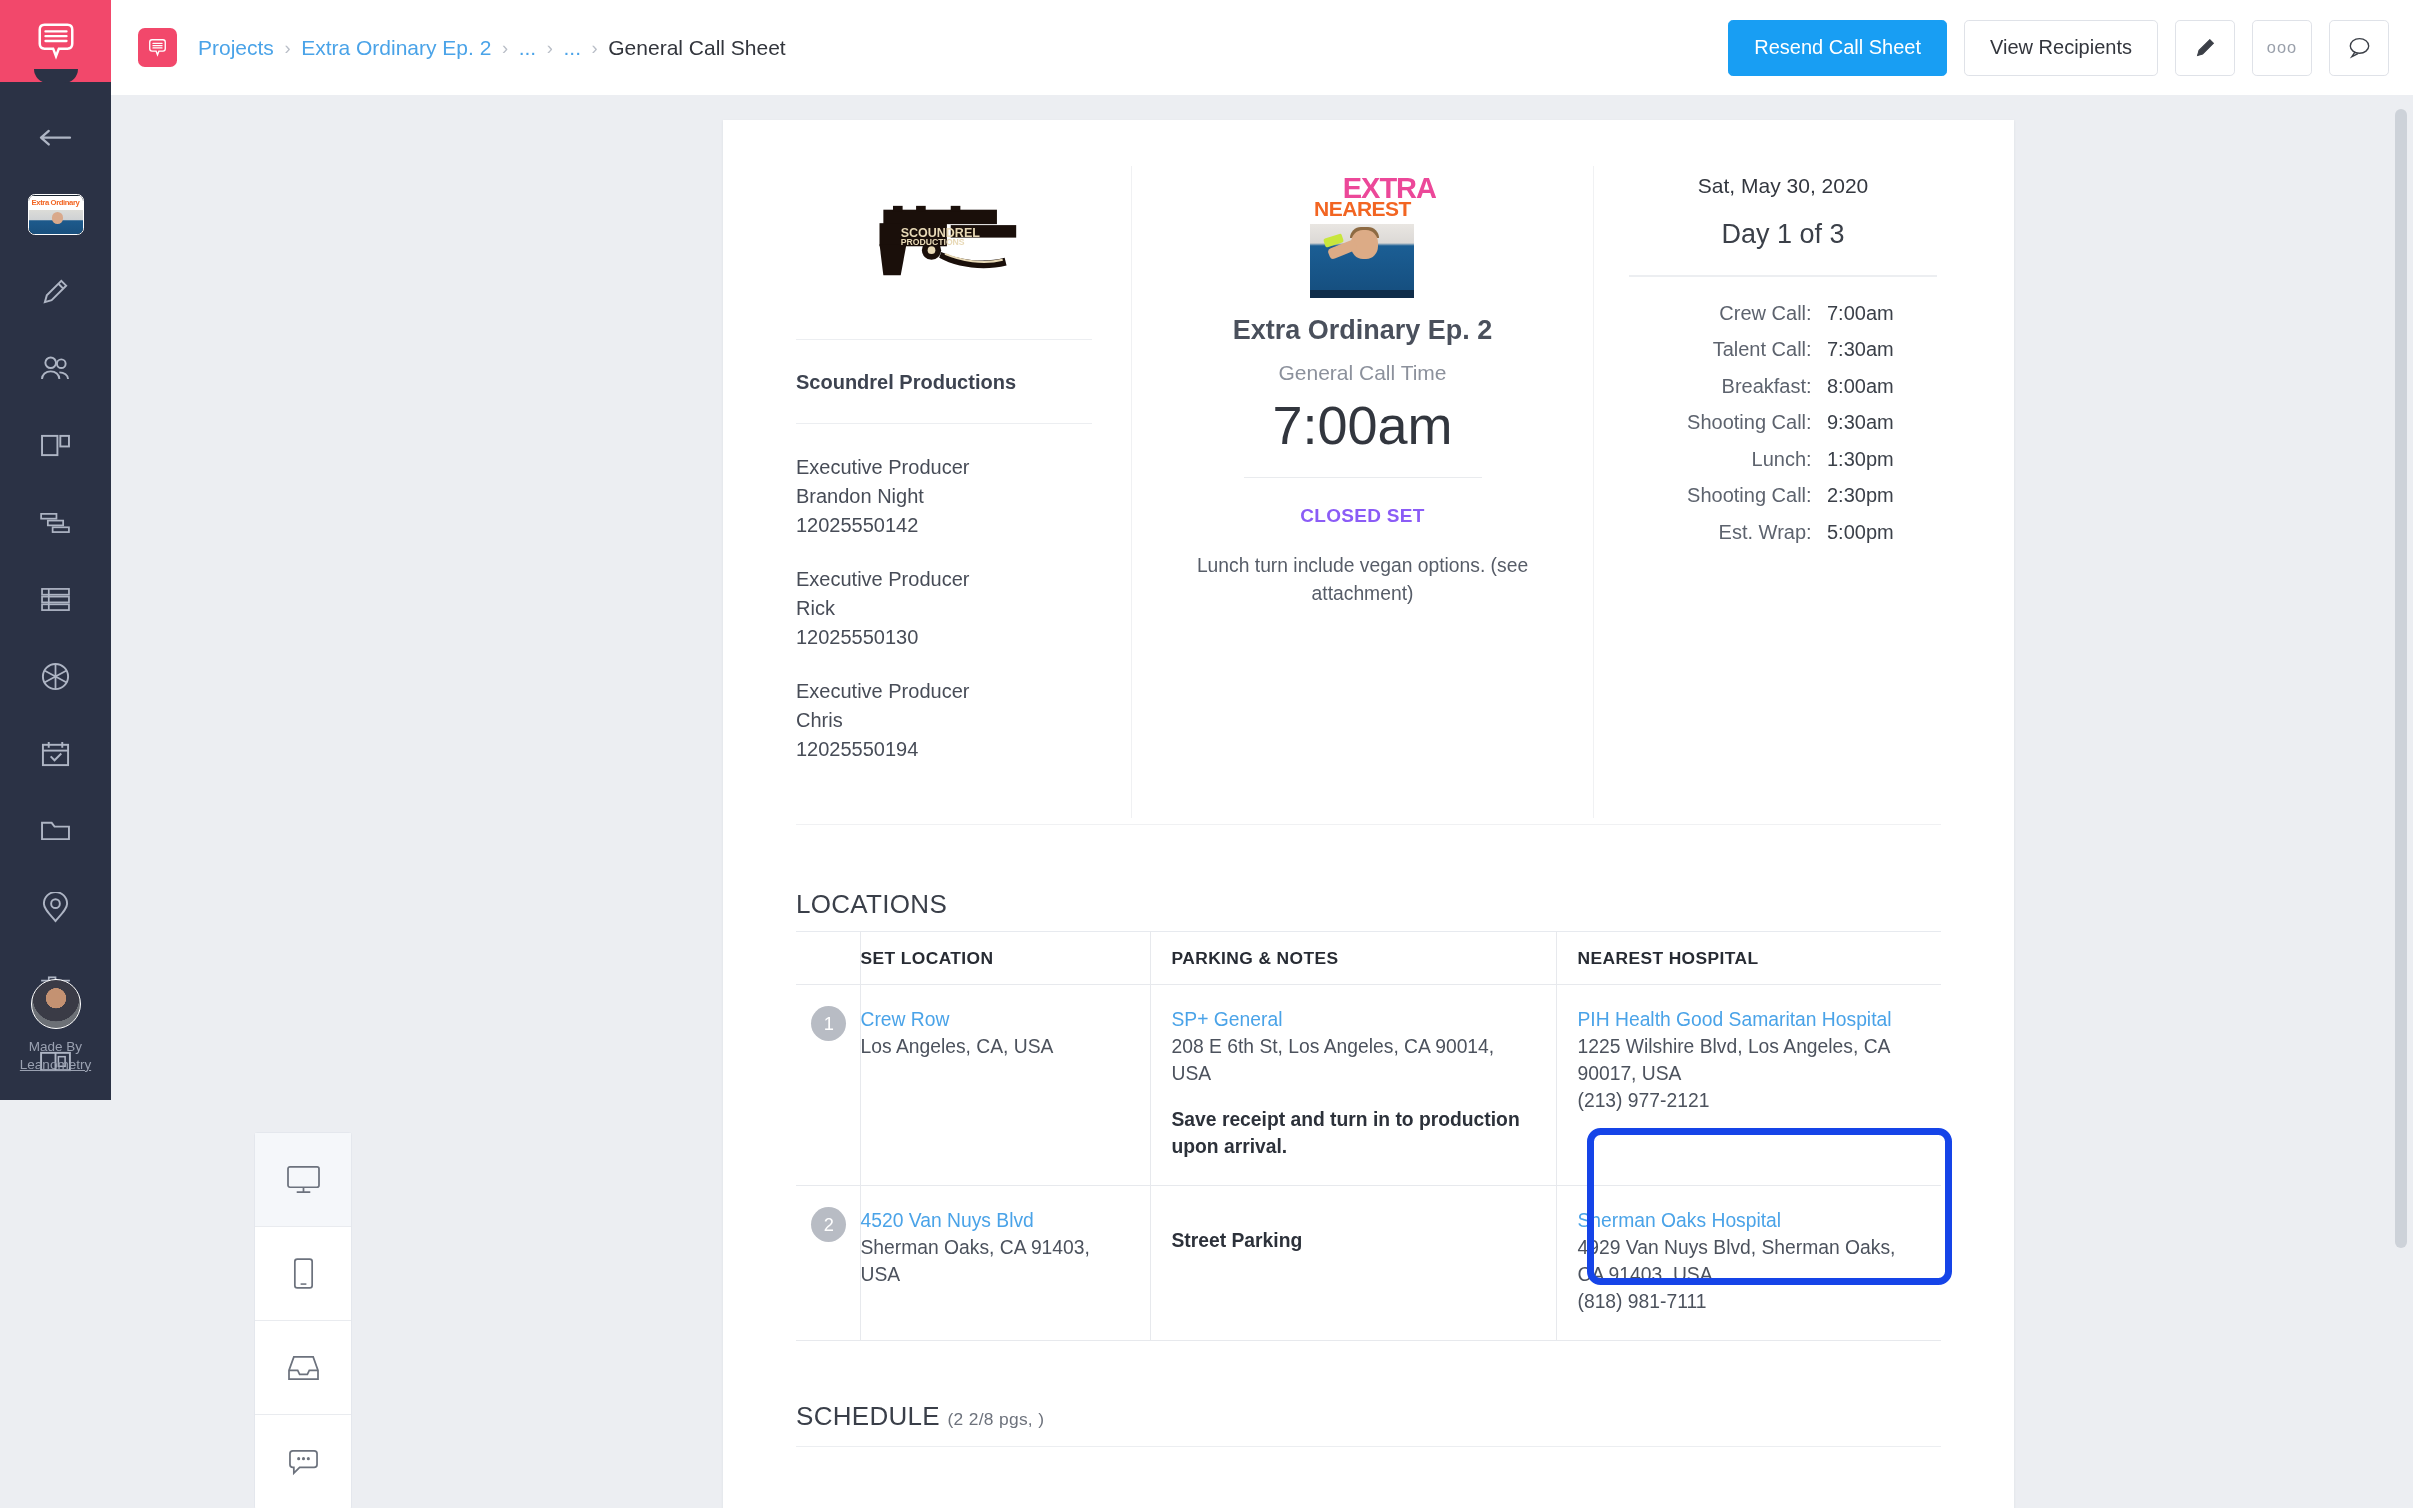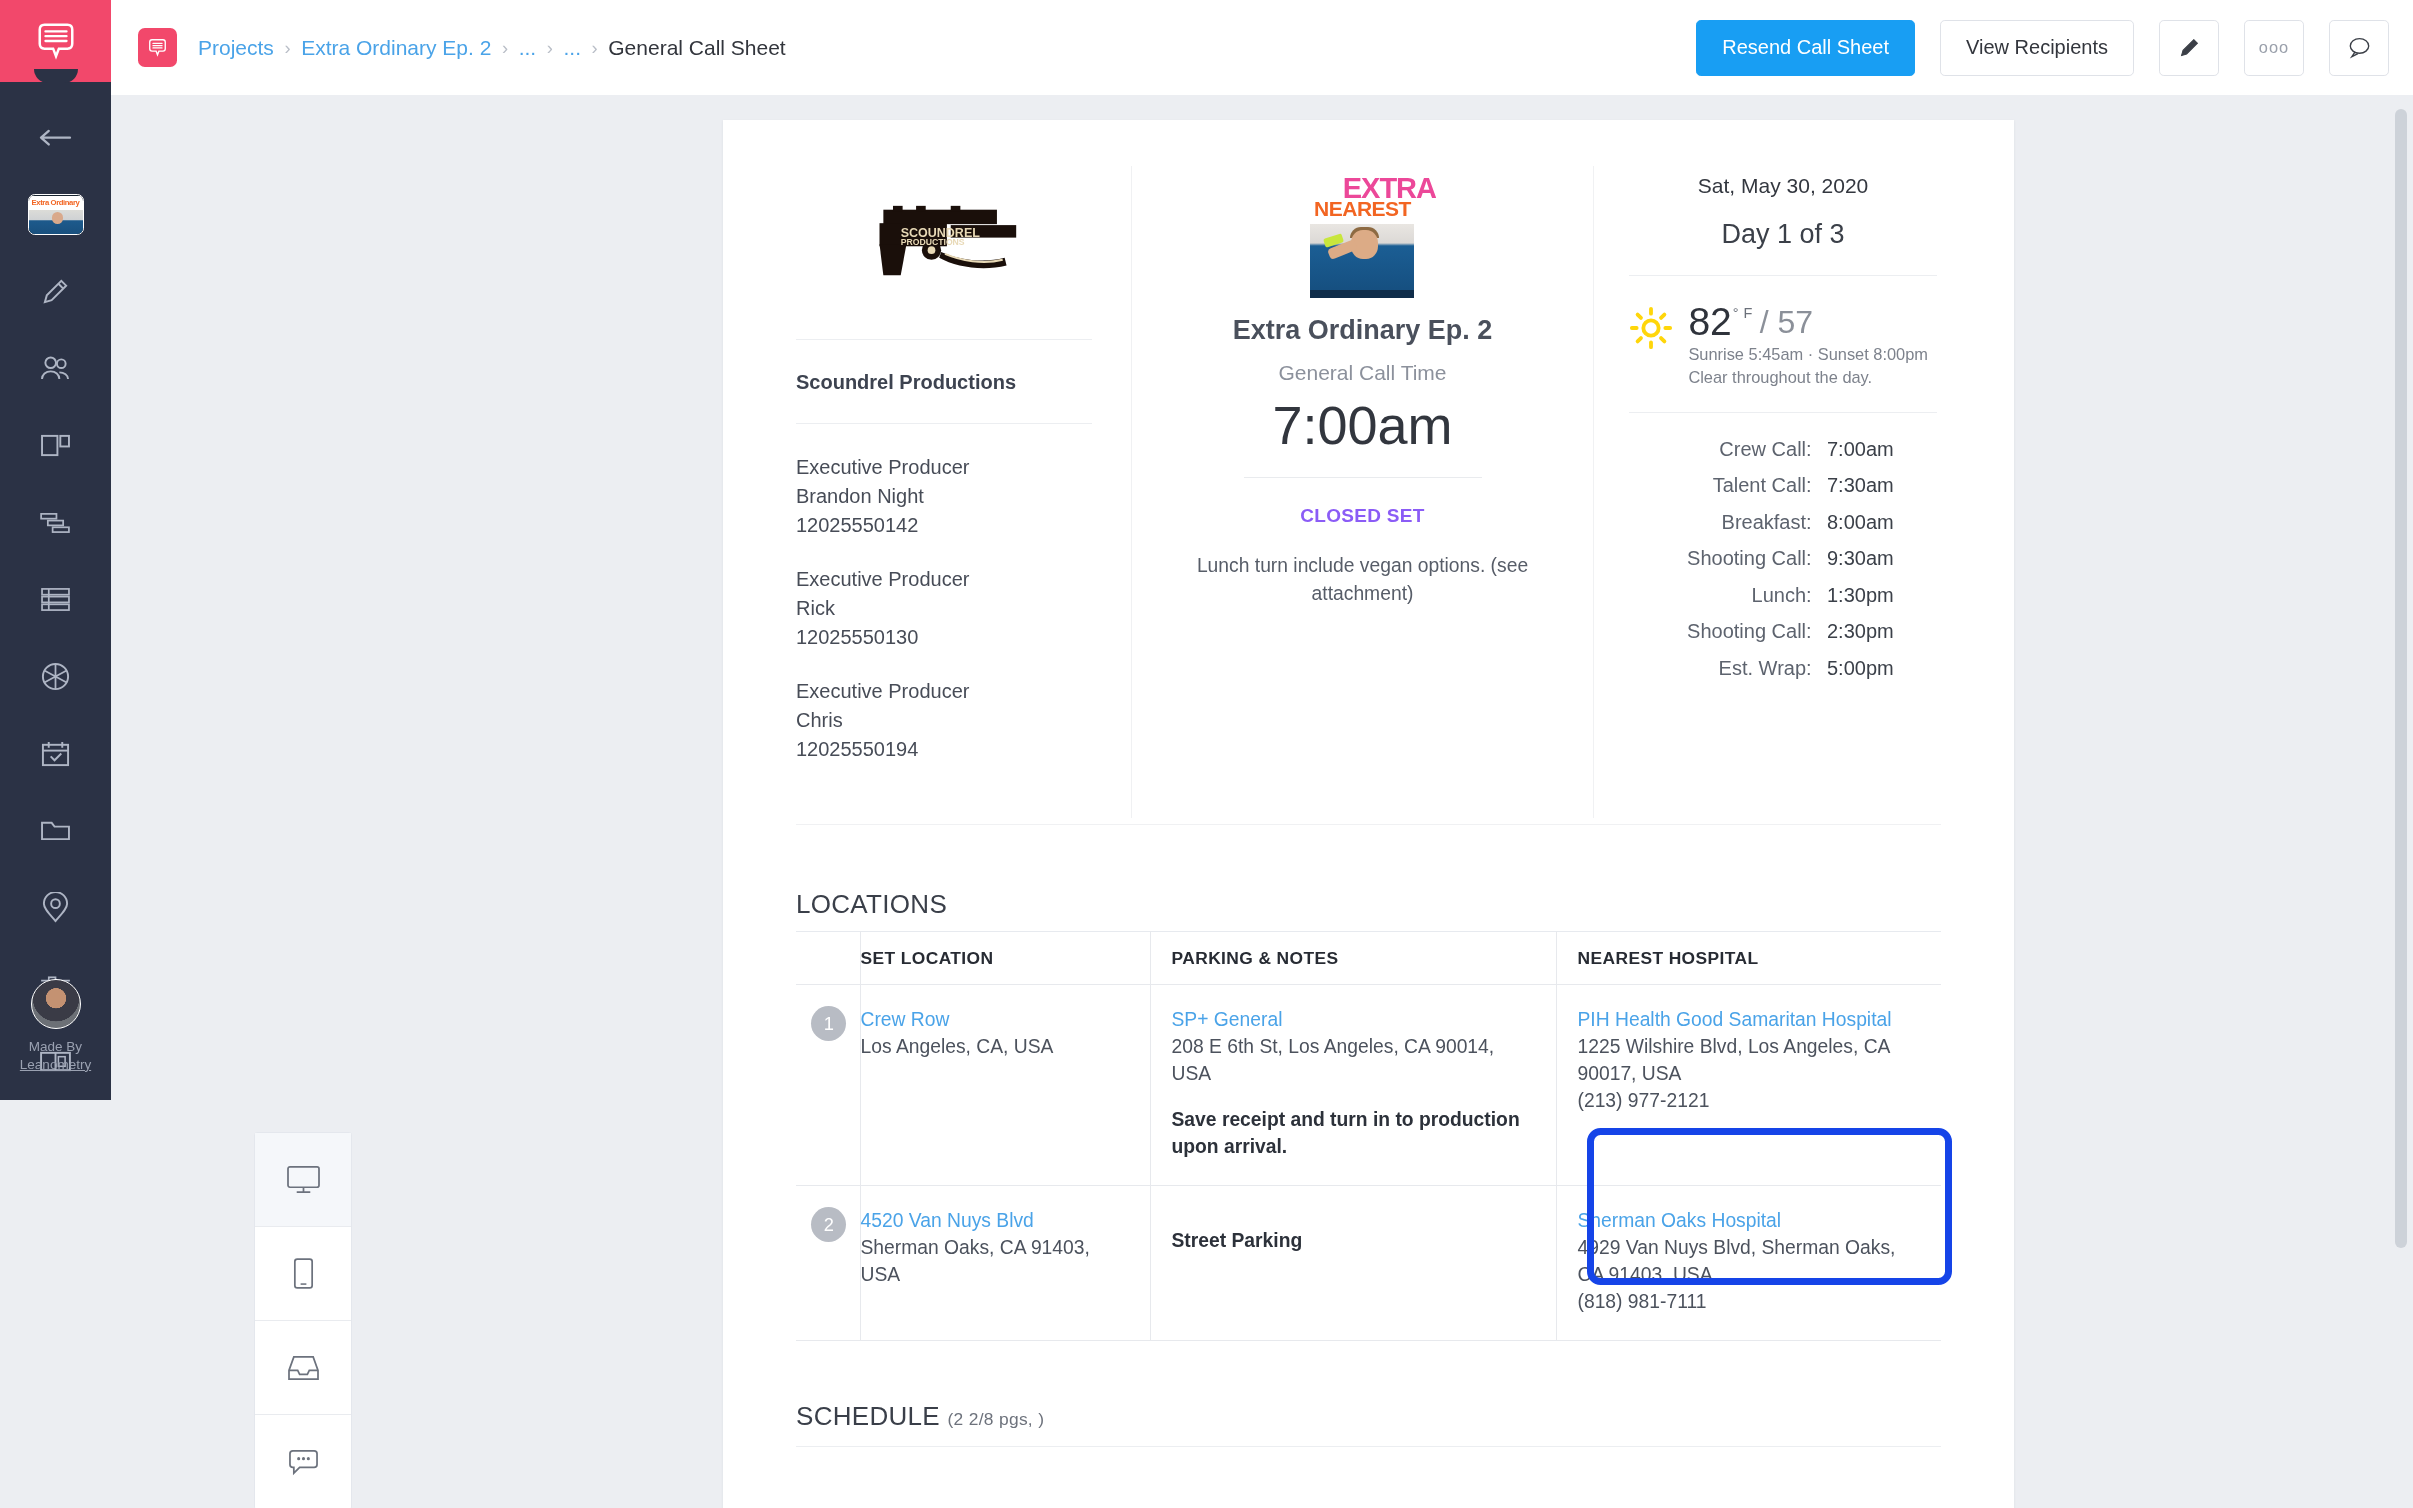--- a/index.html
+++ b/index.html
@@ -78,21 +78,21 @@
   }
   .bc-badge {
     width: 39px; height: 39px; border-radius: 6.8px; background: #f2486b;
     display: flex; align-items: center; justify-content: center; margin-right: 21px;
     flex: 0 0 39px;
   }
   .breadcrumb { display: flex; align-items: center; font-size: 21px; gap: 0; }
   .bc-link { color: #4aa3e8; text-decoration: none; }
   .bc-cur { color: #32353c; }
   .bc-sep { color: #b9bec7; margin: 0 10.6px; font-size: 18.3px; }
-  .topbar-actions { margin-left: auto; display: flex; align-items: center; gap: 25px; }
+  .topbar-actions { margin-left: auto; display: flex; align-items: center; gap: 17px; }
   .btn {
     height: 56px; border-radius: 4.8px; font-size: 20px;
     display: flex; align-items: center; justify-content: center;
     cursor: pointer; white-space: nowrap;
   }
   .btn-primary { background: #189ef3; color: #fff; padding: 0 25px; border: 1px solid #189ef3; }
   .btn-outline { background: #fff; color: #33363d; padding: 0 25px; border: 1px solid #dfe2e8; }
   .btn-icon { background:#fff; border: 1px solid #dfe2e8; width: 60px; padding:0; color:#3b3f47; }
   .btn-icon.dots { letter-spacing: 1px; color:#9aa0ab; font-size: 16.4px; }
 
@@ -474,39 +474,20 @@
               <hr class="mid-rule">
               <div class="closed-set">CLOSED SET</div>
               <div class="lunch-note">Lunch turn include vegan options. (see attachment)</div>
             </div>
 
             <div class="hdr-col-right">
               <div class="date-line">Sat, May 30, 2020</div>
               <div class="day-of">Day 1 of 3</div>
               <hr class="hr-right">
 
-              <div class="weather">
-                <div class="sun">
-                  <svg width="44" height="44" viewBox="0 0 46 46">
-                    <circle cx="23" cy="23" r="8" fill="none" stroke="#ffd60a" stroke-width="4"></circle>
-                    <g stroke="#ffd60a" stroke-width="4" stroke-linecap="round">
-                      <path d="M23 3v5M23 38v5M3 23h5M38 23h5M9 9l3.5 3.5M33.5 33.5L37 37M37 9l-3.5 3.5M12.5 33.5L9 37"></path>
-                    </g>
-                  </svg>
-                </div>
-                <div>
-                  <div class="temp-row">
-                    <span class="temp-big">82</span>
-                    <span class="temp-unit">° F</span>
-                    <span class="temp-low">/ 57</span>
-                  </div>
-                  <div class="sunline">Sunrise 5:45am · Sunset 8:00pm</div>
-                  <div class="sunline">Clear throughout the day.</div>
-                </div>
-              </div>
 
               <div class="times">
                 <div class="trow">
                   <span class="tlabel">Crew Call:</span>
                   <span class="tval">7:00am</span>
                 </div>
                 <div class="trow">
                   <span class="tlabel">Talent Call:</span>
                   <span class="tval">7:30am</span>
                 </div>

